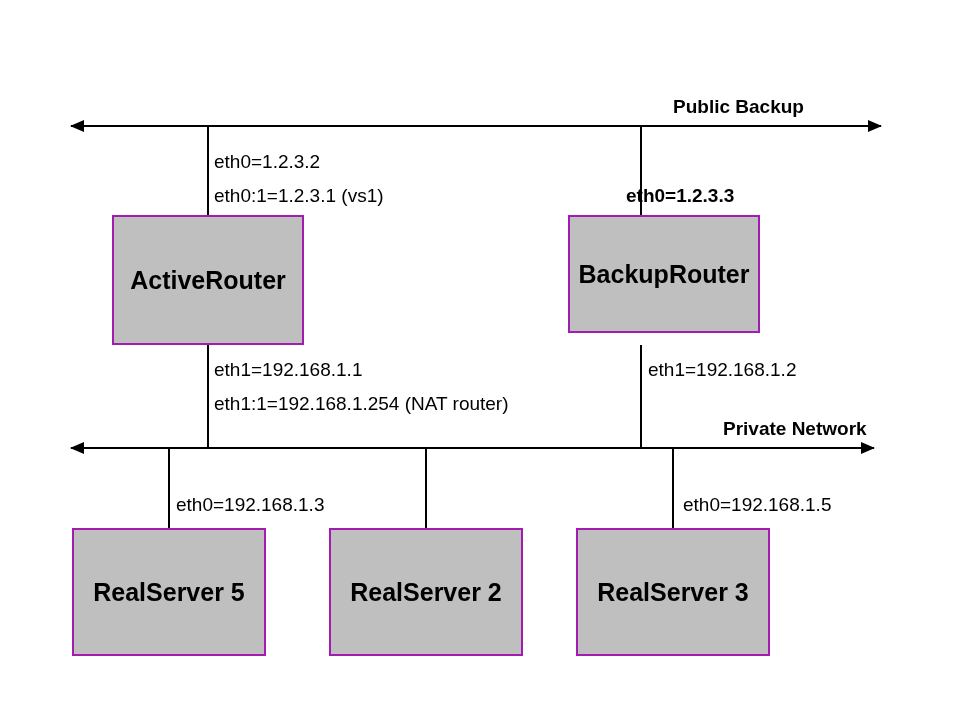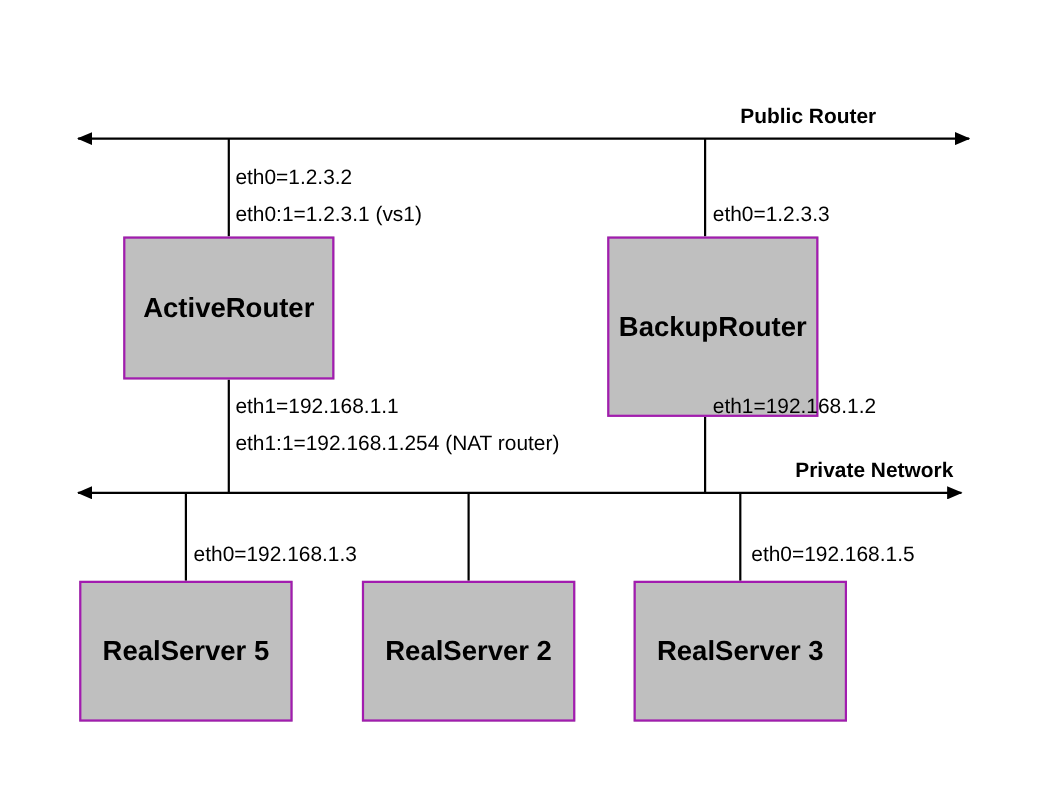--- a/index.html
+++ b/index.html
@@ -85,36 +85,36 @@
 
     <line x1="641" y1="126" x2="641" y2="215" stroke="#000000" stroke-width="2"></line>
 
     <line x1="641" y1="345" x2="641" y2="448" stroke="#000000" stroke-width="2"></line>
 
     <line x1="169" y1="448" x2="169" y2="528" stroke="#000000" stroke-width="2"></line>
     <line x1="426" y1="448" x2="426" y2="528" stroke="#000000" stroke-width="2"></line>
     <line x1="673" y1="448" x2="673" y2="528" stroke="#000000" stroke-width="2"></line>
   </svg>
 
-  <div class="net-label" style="left:673px; top:97px;">Public Router</div>
+  <div class="net-label" style="left:673px; top:97px;">Public Backup</div>
 
   <div class="net-label" style="left:683px; top:419px;margin-left:40px;">Private Network</div>
 
   <div class="iface-label" style="left:214px; top:152px;">eth0=1.2.3.2</div>
 
   <div class="iface-label" style="left:214px; top:186px;">eth0:1=1.2.3.1 (vs1)</div>
 
-  <div class="iface-label" style="left:648px; top:186px;">eth0=1.2.3.3</div>
+  <div class="iface-label" style="left:626px; top:186px;font-weight:bold;">eth0=1.2.3.3</div>
 
   <div class="node-box" style="left:112px; top:215px; width:192px; height:130px;">
     <span class="node-line">Active</span>
     <span class="node-line">Router</span>
   </div>
 
-  <div class="node-box" style="left:552px; top:215px; width:192px; height:164px;text-align:center;">
+  <div class="node-box" style="left:568px; top:215px; width:192px; height:118px;text-align:center;">
     <span class="node-line">Backup</span>
     <span class="node-line">Router</span>
   </div>
 
   <div class="iface-label" style="left:214px; top:360px;text-align:center;">eth1=192.168.1.1</div>
 
   <div class="iface-label" style="left:214px; top:394px;">eth1:1=192.168.1.254 (NAT router)</div>
 
   <div class="iface-label" style="left:648px; top:360px;">eth1=192.168.1.2</div>
 

